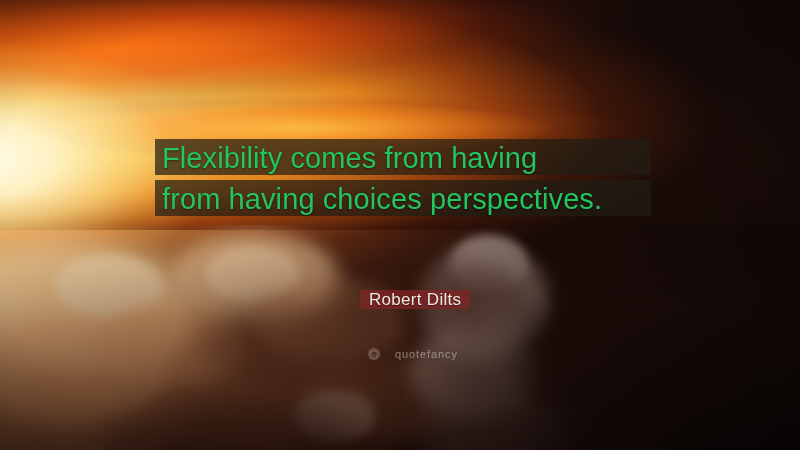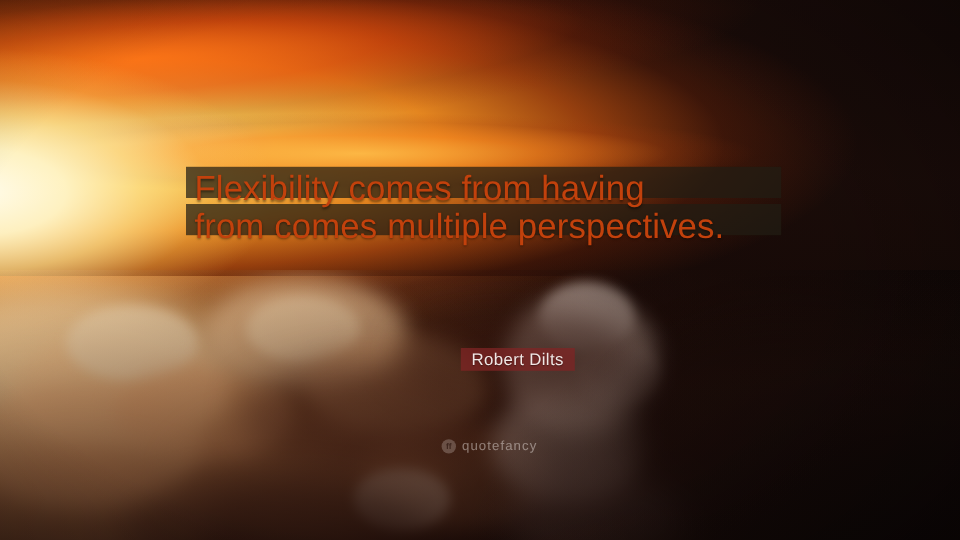--- a/index.html
+++ b/index.html
@@ -130,59 +130,58 @@
   .quote-block {
     position:absolute;
     left:155px;
     top:139px;
     width:496px;
   }
 
   .quote-line {
     display:block;
     background: rgba(33,29,20,0.72);
-    color:#c2410c;
+    color:#22c55e;
     font-size:29px;
     font-weight:300;
     line-height:38px;
-    height:26px;
+    height:36px;
     letter-spacing:0.1px;
     white-space:nowrap;
     padding:0 7px;
     margin-bottom:5px;
     text-shadow:0 1px 2px rgba(0,0,0,0.45);
   }
   .quote-line:last-child { margin-bottom:0; }
 
   .author-wrap {
     position:absolute;
     left:360px;
     top:290px;
   }
   .author {
     display:inline-block;
     background: rgba(128,36,36,0.74);
     color:#f0e6e4;
-    font-size:14px;
+    font-size:17px;
     font-weight:400;
     line-height:19px;
     padding:0 9px;
     letter-spacing:0.3px;
     text-shadow:0 1px 1px rgba(0,0,0,0.4);
-    margin-left:24px;
   }
 
   
   .watermark {
     position:absolute;
     left:368px;
-    top:366px;
+    top:348px;
     display:flex;
     align-items:center;
-    gap:5px;
+    gap:15px;
     opacity:0.48;
   }
   .wm-badge {
     width:12px; height:12px;
     border-radius:50%;
     background: rgba(225,215,210,0.55);
     display:flex; align-items:center; justify-content:center;
     font-size:7px;
     color:#3a2a26;
     font-weight:700;
@@ -237,21 +236,21 @@
     <div class="puff soft" style="left:520px;  top:40px;  width:280px; height:180px; background:rgba(20,9,7,0.70);"></div>
 
     <div class="cloud-shadow"></div>
     <div class="void-right"></div>
   </div>
 
   <div class="vignette"></div>
 
   <div class="quote-block">
     <span class="quote-line">Flexibility comes from having</span>
-    <span class="quote-line">from comes multiple perspectives.</span>
+    <span class="quote-line">from having choices perspectives.</span>
   </div>
 
   <div class="author-wrap">
     <span class="author">Robert Dilts</span>
   </div>
 
   <div class="watermark">
     <span class="wm-badge">ff</span>
     <span class="wm-text">quotefancy</span>
   </div>

